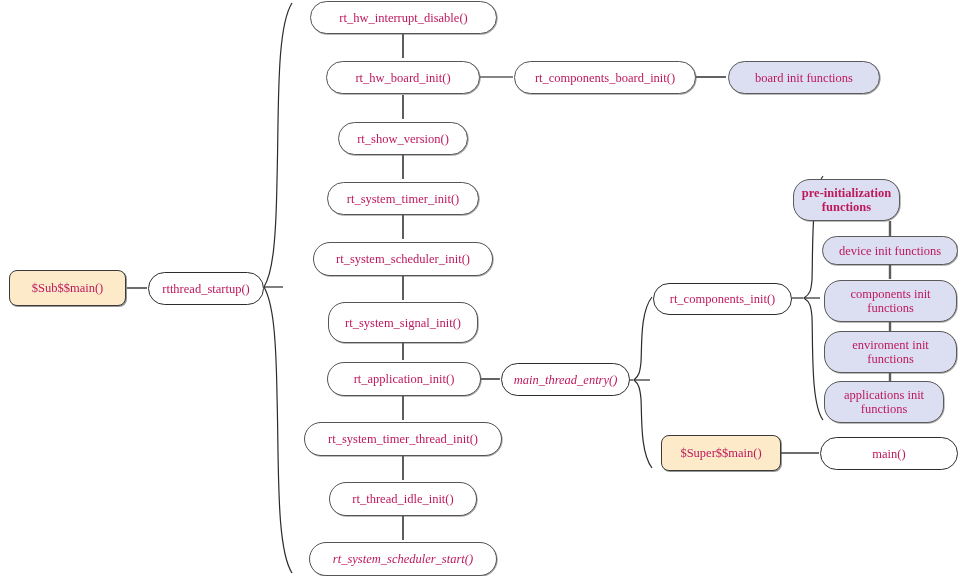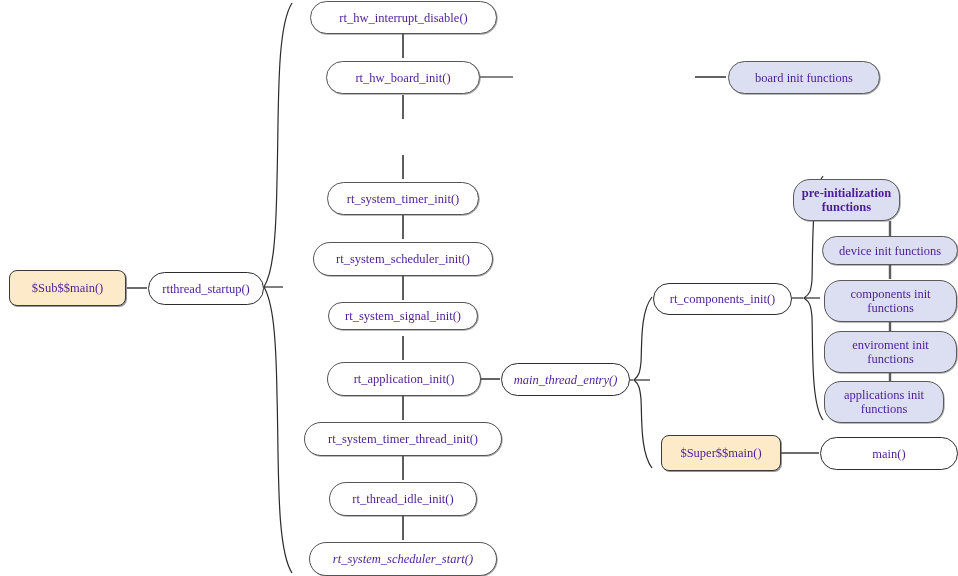--- a/index.html
+++ b/index.html
@@ -19,21 +19,21 @@
     overflow: hidden;
   }
   .node {
     position: absolute;
     box-sizing: border-box;
     display: flex;
     align-items: center;
     justify-content: center;
     text-align: center;
     line-height: 1.12;
-    color: #4c1d95;
+    color: #be185d;
     background: #ffffff;
     border: 1px solid #555555;
     border-radius: 17px;
     font-size: 12.5px;
     white-space: pre-line;
     box-shadow: 0.7px 0.7px 0 rgba(90,90,90,0.55);
   }
   .node.blue {
     background: #dbdff1;
     border: 1px solid #5a5a5a;
@@ -144,49 +144,55 @@
   </div>
 
   <div class="node" style="left:310px; top:1px; width:187px; height:33px;">
     <span class="lbl">rt_hw_interrupt_disable()</span>
   </div>
 
   <div class="node" style="left:326px; top:61px; width:154px; height:33px;">
     <span class="lbl">rt_hw_board_init()</span>
   </div>
 
+  <div class="node" style="left:338px; top:122px; width:130px; height:33px;">
+    <span class="lbl">rt_show_version()</span>
+  </div>
 
   <div class="node" style="left:327px; top:182px; width:152px; height:33px;">
     <span class="lbl">rt_system_timer_init()</span>
   </div>
 
   <div class="node" style="left:313px; top:242px; width:180px; height:34px;">
     <span class="lbl">rt_system_scheduler_init()</span>
   </div>
 
-  <div class="node" style="left:328px; top:302px; width:150px; height:28px;">
+  <div class="node" style="left:328px; top:302px; width:150px; height:41px;">
     <span class="lbl">rt_system_signal_init()</span>
   </div>
 
   <div class="node" style="left:327px; top:362px; width:154px; height:34px;">
     <span class="lbl">rt_application_init()</span>
   </div>
 
   <div class="node" style="left:304px; top:422px; width:198px; height:34px;">
     <span class="lbl">rt_system_timer_thread_init()</span>
   </div>
 
   <div class="node" style="left:329px; top:482px; width:148px; height:34px;">
     <span class="lbl">rt_thread_idle_init()</span>
   </div>
 
   <div class="node" style="left:309px; top:542px; width:188px; height:34px;font-style:italic;">
     <span class="lbl">rt_system_scheduler_start()</span>
   </div>
 
+  <div class="node" style="left:514px; top:61px; width:182px; height:33px;">
+    <span class="lbl">rt_components_board_init()</span>
+  </div>
 
   <div class="node blue" style="left:728px; top:61px; width:152px; height:33px;">
     <span class="lbl">board init functions</span>
   </div>
 
   <div class="node thin" style="left:501px; top:363px; width:129px; height:33px;font-style:italic;">
     <span class="lbl">main_thread_entry()</span>
   </div>
 
   <div class="node thin" style="left:653px; top:283px; width:139px; height:32px;">

